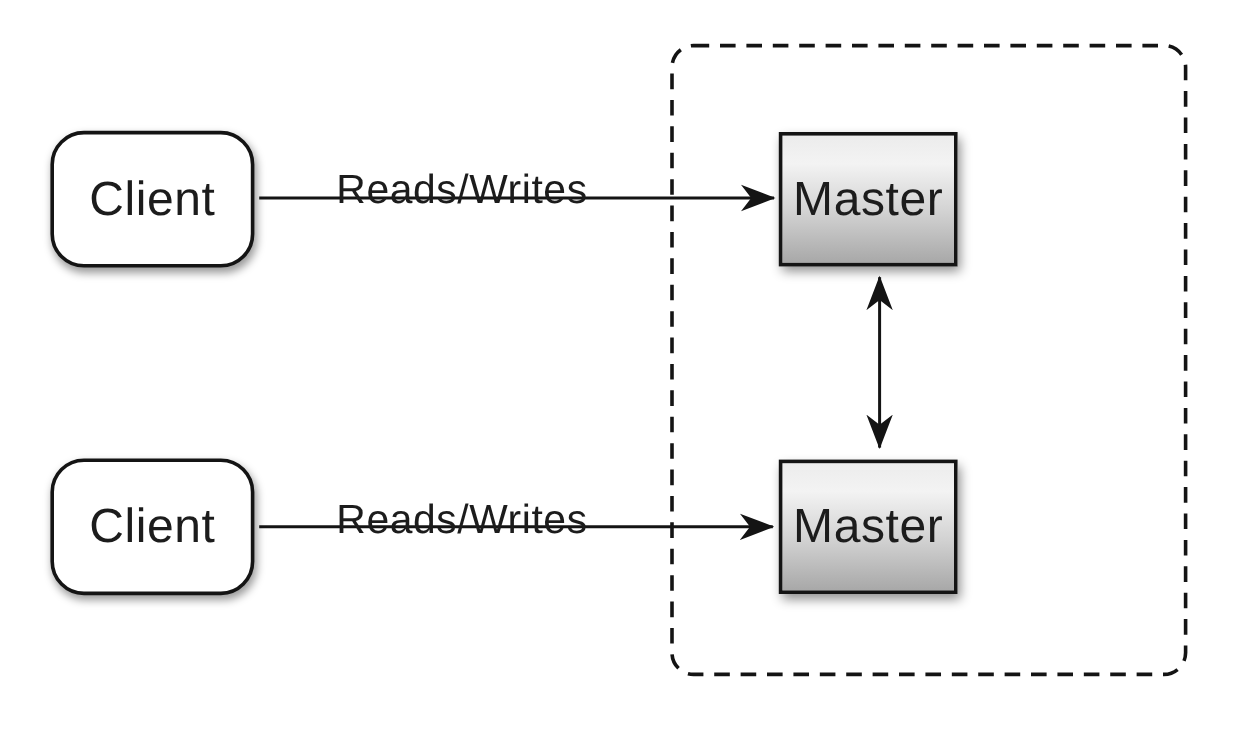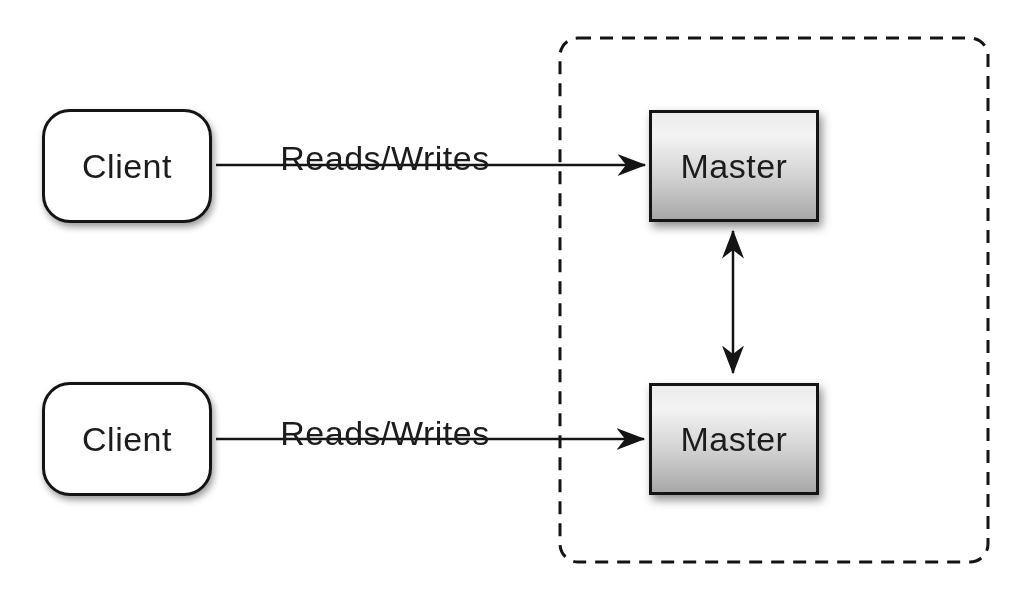--- a/index.html
+++ b/index.html
@@ -19,35 +19,35 @@
   .canvas svg {
     position: absolute;
     left: 0;
     top: 0;
   }
   .node {
     position: absolute;
     display: flex;
     align-items: center;
     justify-content: center;
-    font-size: 34px;
+    font-size: 40px;
     letter-spacing: 0.5px;
     color: #1c1c1c;
     box-sizing: border-box;
   }
   .client {
     width: 170px;
     height: 114px;
     background: #ffffff;
     border: 3px solid #141414;
     border-radius: 28px;
     box-shadow: 2px 4px 7px rgba(0,0,0,0.40);
   }
   .master {
-    width: 170px;
+    width: 149px;
     height: 112px;
     background: linear-gradient(to bottom, #ececec 0%, #f3f3f3 22%, #d2d2d2 60%, #a8a8a8 100%);
     border: 3px solid #141414;
     box-shadow: 3px 5px 9px rgba(0,0,0,0.45);
   }
   .edge-label {
     position: absolute;
     font-size: 34px;
     letter-spacing: 0.5px;
     white-space: nowrap;

